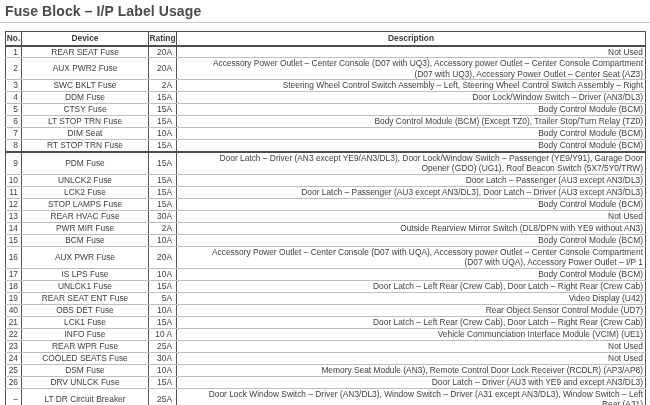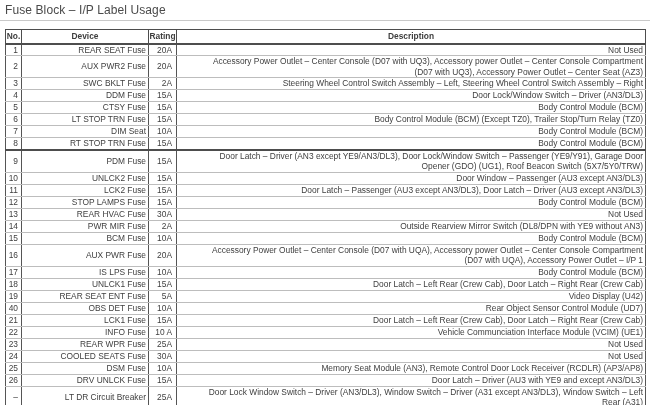--- a/index.html
+++ b/index.html
@@ -4,21 +4,21 @@
 <style>
   html, body { margin:0; padding:0; }
   body {
     width:650px; height:405px; overflow:hidden;
     background:#ffffff;
     font-family:"Liberation Sans", sans-serif;
     color:#404040;
     -webkit-font-smoothing:antialiased;
   }
   .page-title {
-    font-size:12px; font-weight:normal; color:#4a4a4a;
+    font-size:14px; font-weight:bold; color:#4a4a4a;
     padding:3px 0 2px 5px; letter-spacing:0.1px;
   }
   .title-rule {
     border:0; border-top:1px solid #c9c9c9;
     margin:1px 0 0 0; width:650px;
   }
   table.fuse-table {
     border-collapse:collapse;
     table-layout:fixed;
     width:640px;
@@ -44,21 +44,21 @@
     padding:0 2px; height:12px;
     vertical-align:middle;
   }
   tbody tr:last-child td { border-bottom:1px solid #4d4d4d; }
   tr.section-break td { border-top:2px solid #4d4d4d; }
   col.c-no { width:16px; }
   col.c-device { width:127px; }
   col.c-rating { width:28px; }
   col.c-desc { width:469px; }
   td.cell-no { text-align:right; padding-right:3px; }
-  td.cell-device { text-align:right; padding-left:2px; white-space:nowrap; overflow:hidden; }
+  td.cell-device { text-align:center; padding-left:2px; white-space:nowrap; overflow:hidden; }
   td.cell-rating { text-align:right; padding-right:4px; white-space:nowrap; }
   td.cell-desc { text-align:right; padding-left:18px; }
 </style>
 </head>
 <body>
 
 <div class="page">
   <div class="page-title">Fuse Block – I/P Label Usage</div>
   <hr class="title-rule">
 
@@ -129,21 +129,21 @@
         <tr class="section-break">
     <td class="cell-no">9</td>
     <td class="cell-device">PDM Fuse</td>
     <td class="cell-rating">15A</td>
     <td class="cell-desc">Door Latch – Driver (AN3 except YE9/AN3/DL3), Door Lock/Window Switch – Passenger (YE9/Y91), Garage Door Opener (GDO) (UG1), Roof Beacon Switch (5X7/5Y0/TRW)</td>
   </tr>
         <tr>
     <td class="cell-no">10</td>
     <td class="cell-device">UNLCK2 Fuse</td>
     <td class="cell-rating">15A</td>
-    <td class="cell-desc">Door Window – Passenger (AU3 except AN3/DL3)</td>
+    <td class="cell-desc">Door Latch – Passenger (AU3 except AN3/DL3)</td>
   </tr>
         <tr>
     <td class="cell-no">11</td>
     <td class="cell-device">LCK2 Fuse</td>
     <td class="cell-rating">15A</td>
     <td class="cell-desc">Door Latch – Passenger (AU3 except AN3/DL3), Door Latch – Driver (AU3 except AN3/DL3)</td>
   </tr>
         <tr>
     <td class="cell-no">12</td>
     <td class="cell-device">STOP LAMPS Fuse</td>

